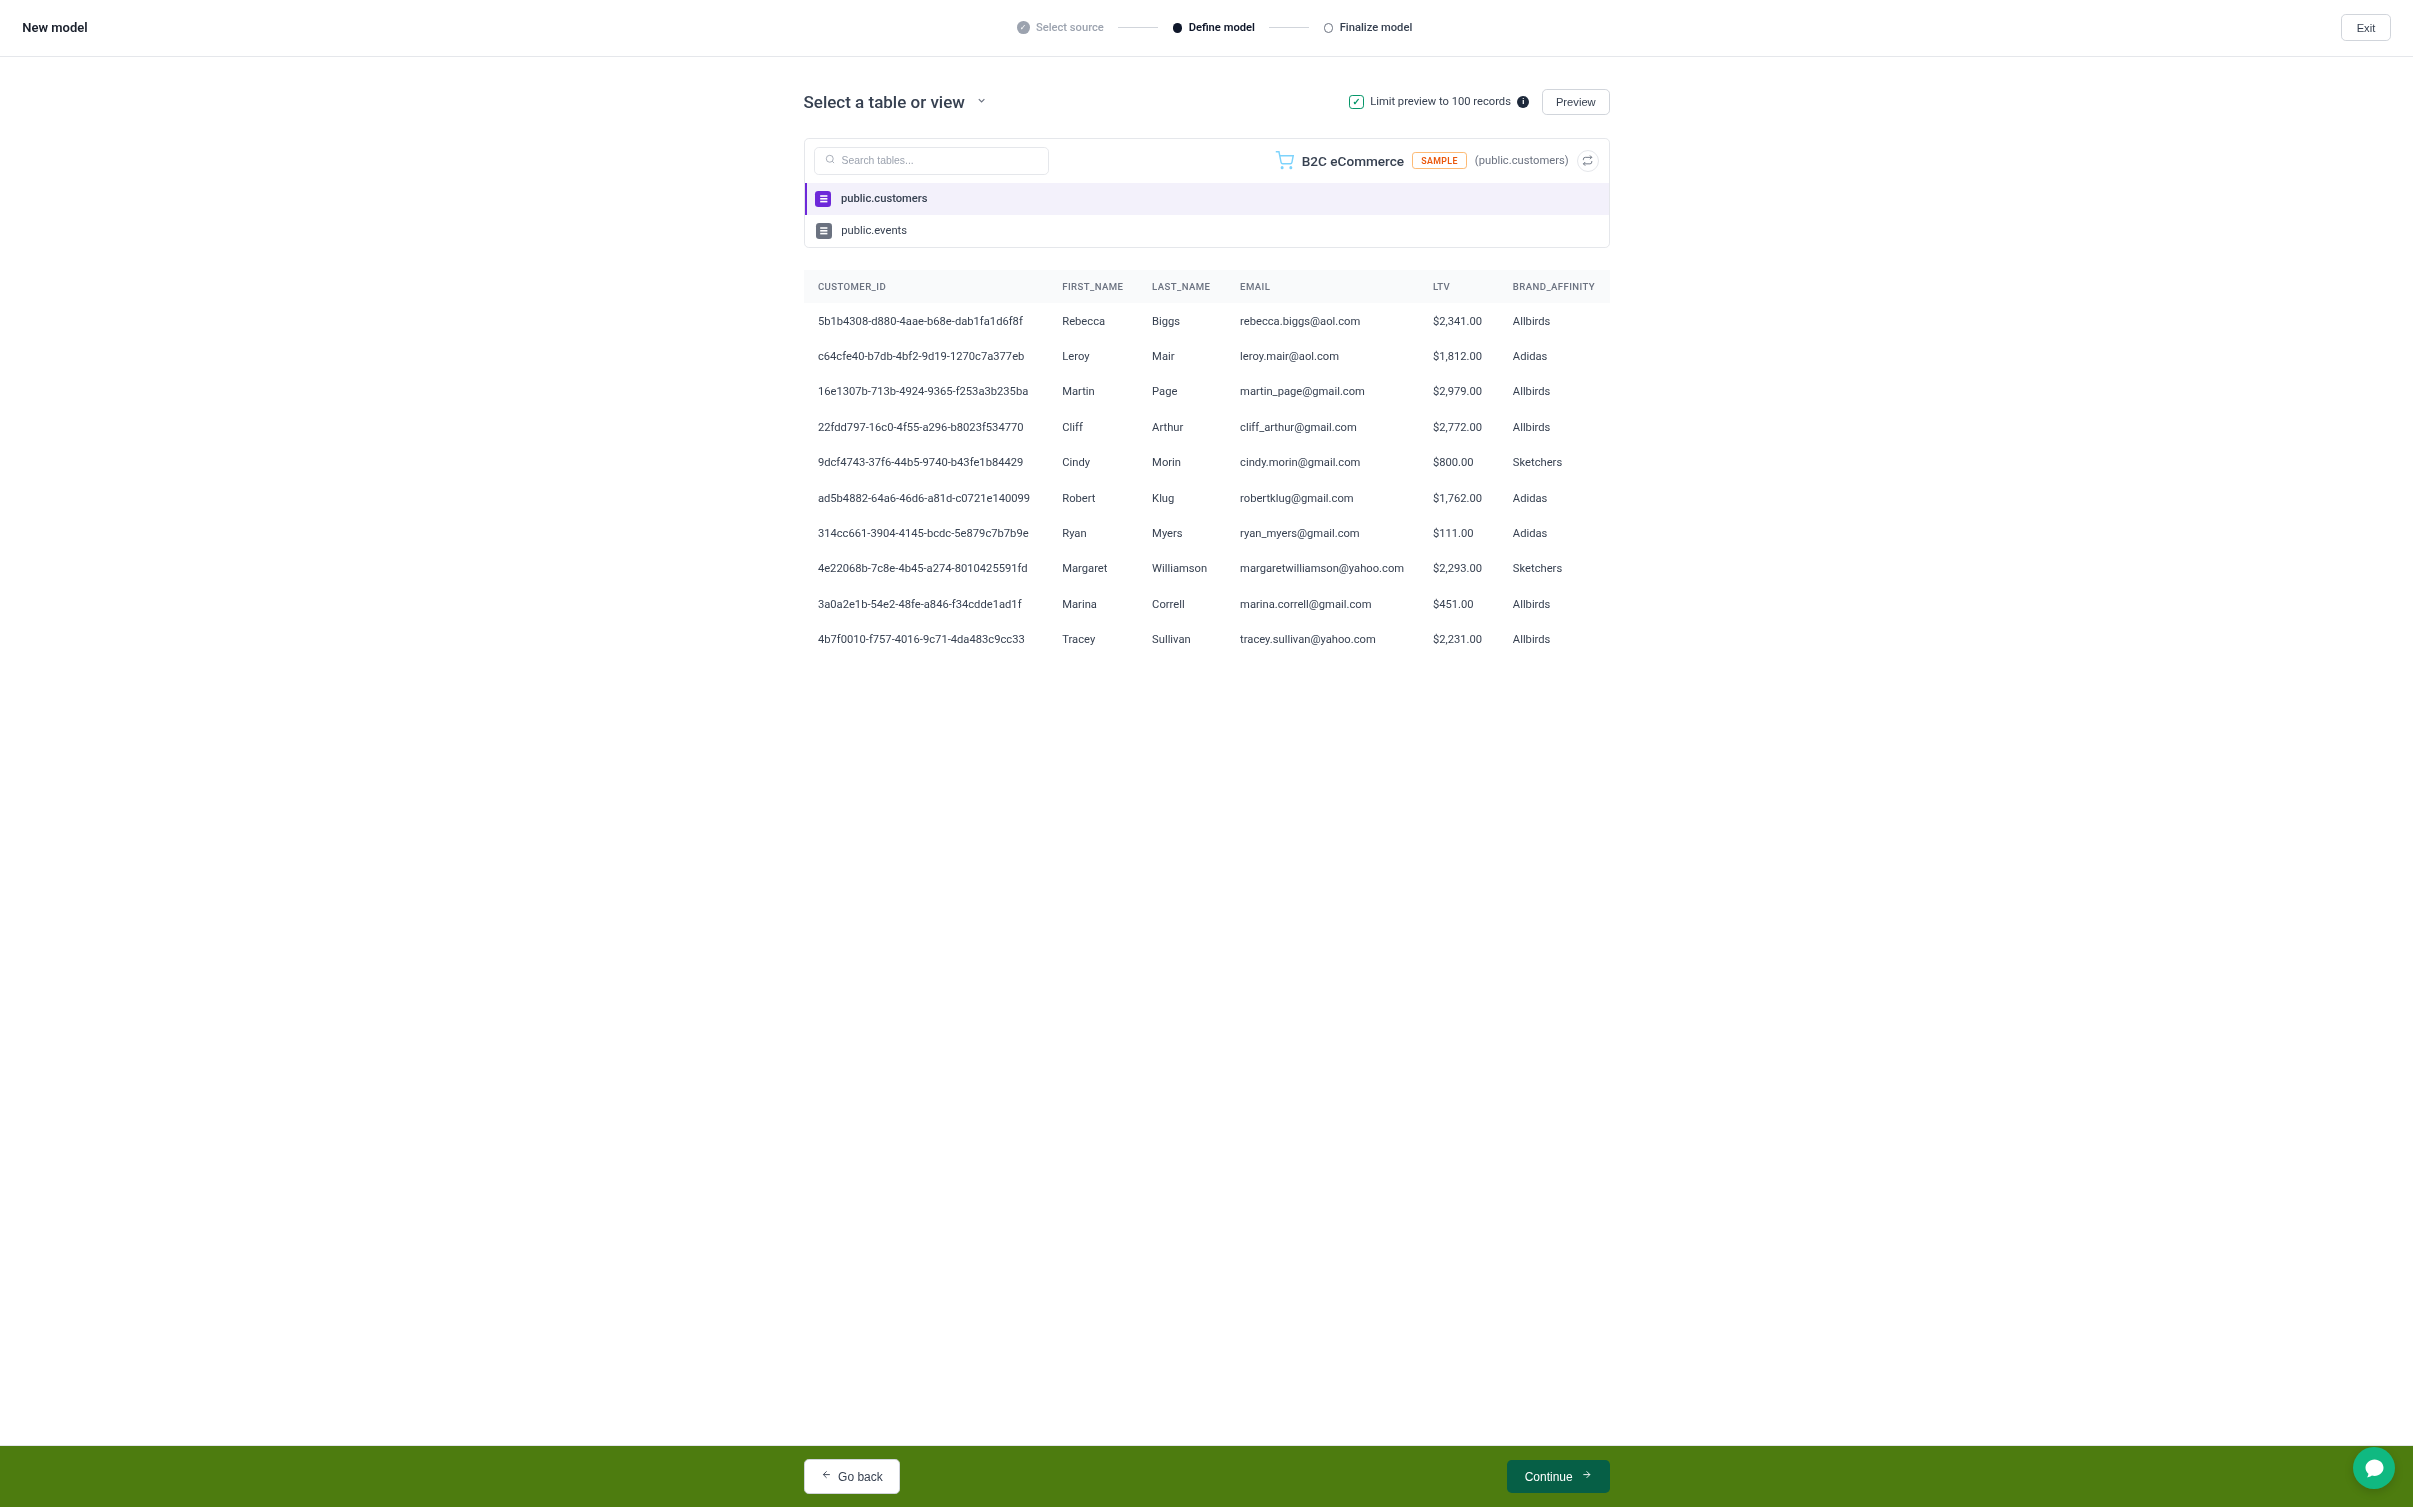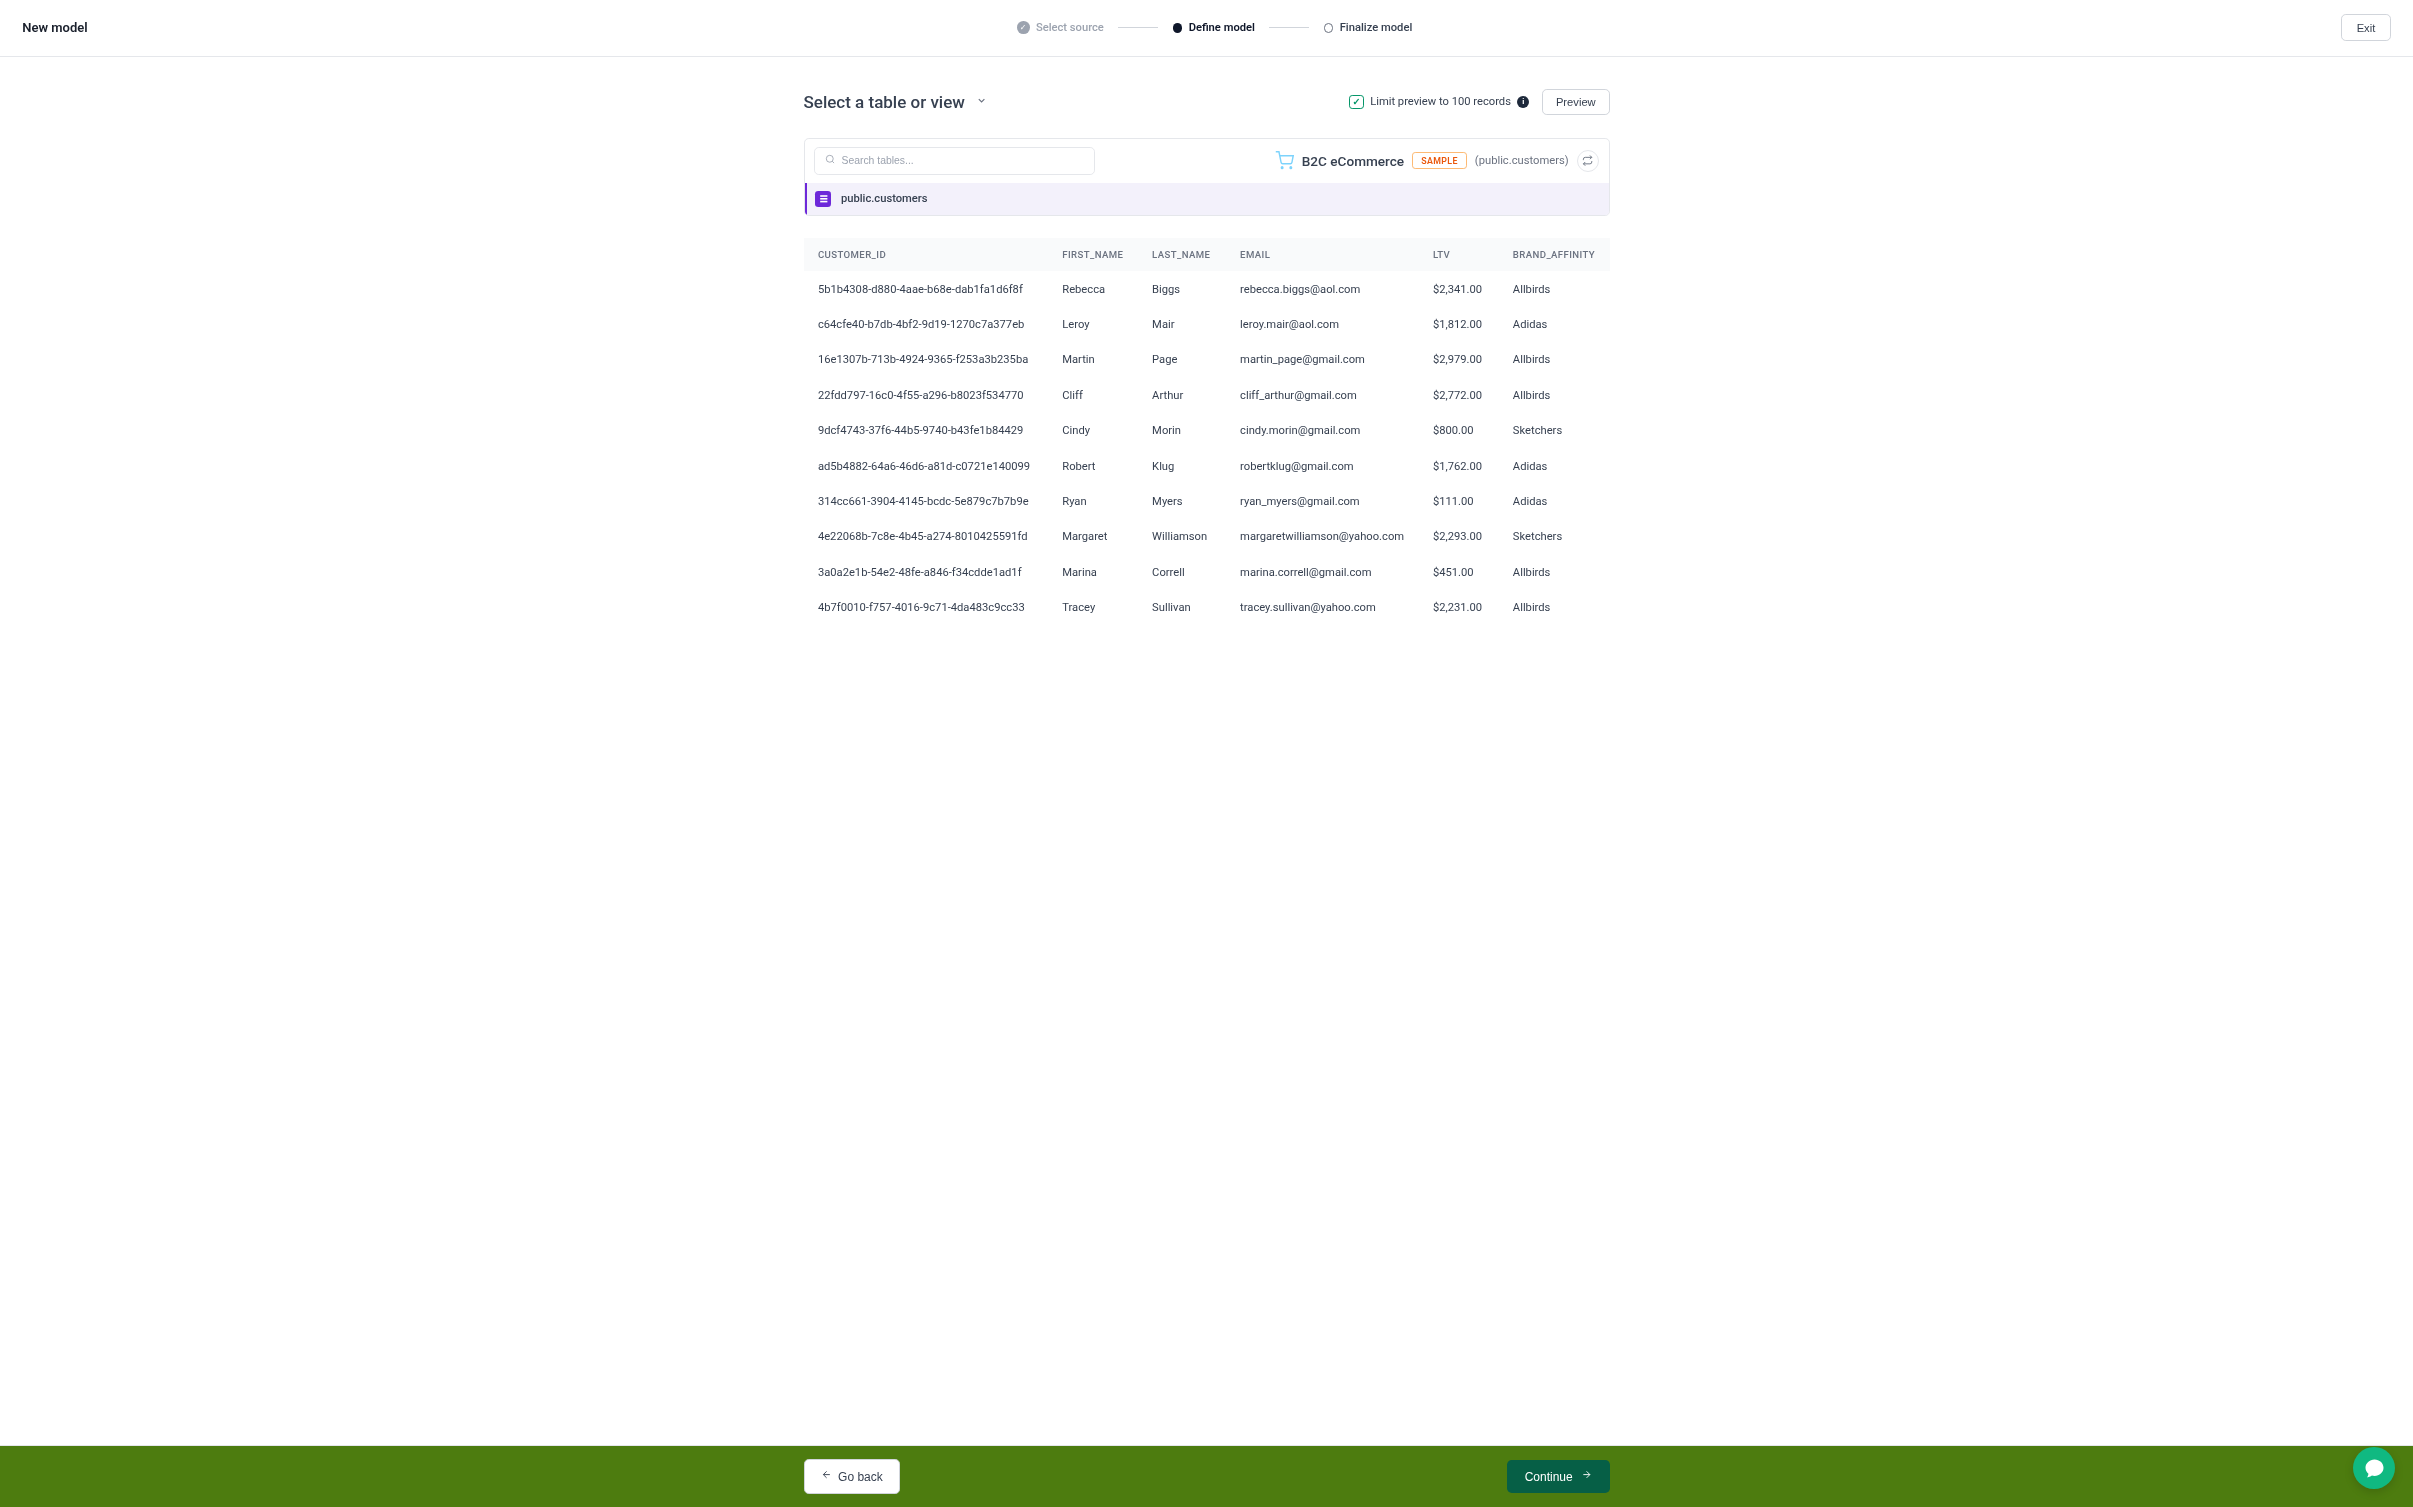--- a/index.html
+++ b/index.html
@@ -29,21 +29,21 @@
 .chevron { font-size: 12.8px; color: #6b7280; }
 .top-right { display: flex; align-items: center; gap: 12.8px; }
 .limit-wrap { display: flex; align-items: center; gap: 6.4px; font-size: 11.2px; color: #374151; }
 .checkbox { width: 14.4px; height: 14.4px; border: 1.6px solid #059669; border-radius: 3.2px; display: flex; align-items: center; justify-content: center; cursor: pointer; }
 .checkbox-check { color: #059669; font-size: 9.6px; font-weight: bold; }
 .info-icon { width: 12px; height: 12px; border-radius: 50%; background: #1e293b; color: #fff; display: flex; align-items: center; justify-content: center; font-size: 8px; font-weight: bold; }
 .preview-btn { padding: 6.4px 12.8px; border: 0.8px solid #d1d5db; border-radius: 4.8px; background: #fff; font-size: 11.2px; font-weight: 500; cursor: pointer; color: #374151; }
 
 .tables-panel { border: 0.8px solid #e5e7eb; border-radius: 4.8px; margin-bottom: 22.3px; overflow: hidden; }
 .tables-header { display: flex; align-items: center; justify-content: space-between; padding: 8px 9.6px; }
-.search-wrap { display: flex; align-items: center; gap: 6.4px; border: 0.8px solid #e5e7eb; border-radius: 4.8px; padding: 6.4px 9.6px; width: 281px; }
+.search-wrap { display: flex; align-items: center; gap: 6.4px; border: 0.8px solid #e5e7eb; border-radius: 4.8px; padding: 6.4px 9.6px; width: 235px; }
 .search-icon { color: #9ca3af; font-size: 10.4px; }
 .search-input { border: none; outline: none; font-size: 10.4px; color: #6b7280; flex: 1; }
 .search-input::placeholder { color: #9ca3af; }
 .source-wrap { display: flex; align-items: center; gap: 8px; }
 .cart-icon { width: 19px; height: 19px; display: flex; align-items: center; justify-content: center; }
 .source-name { font-size: 13.6px; font-weight: 500; color: #374151; }
 .sample-badge { padding: 2.4px 8px; border: 0.8px solid #fdba74; border-radius: 3.2px; font-size: 8.8px; font-weight: 600; color: #ea580c; letter-spacing: 0.4px; }
 .source-sub { font-size: 11.2px; color: #6b7280; }
 .refresh-btn { width: 22.3px; height: 22.3px; border: 0.8px solid #e5e7eb; border-radius: 50%; display: flex; align-items: center; justify-content: center; cursor: pointer; background: #fff; color: #6b7280; }
 .table-list { }
@@ -162,20 +162,30 @@
     <div class="table-list" id="table-list">
         <div class="table-item active">
           <span class="table-icon purple">
             <svg width="9.6" height="9.6" viewBox="0 0 24 24" fill="currentColor">
               <rect x="3" y="3" width="18" height="4"></rect>
               <rect x="3" y="10" width="18" height="4"></rect>
               <rect x="3" y="17" width="18" height="4"></rect>
             </svg>
           </span>
           <span>public.customers</span>
+        </div>
+        <div class="table-item">
+          <span class="table-icon gray">
+            <svg width="9.6" height="9.6" viewBox="0 0 24 24" fill="currentColor">
+              <rect x="3" y="3" width="18" height="4"></rect>
+              <rect x="3" y="10" width="18" height="4"></rect>
+              <rect x="3" y="17" width="18" height="4"></rect>
+            </svg>
+          </span>
+          <span>public.events</span>
         </div>
       </div>
   </div>
 
   <table class="data-table">
     <thead>
         <tr id="thead-row">
           <th class="col-id">CUSTOMER_ID</th>
           <th class="col-fn">FIRST_NAME</th>
           <th class="col-ln">LAST_NAME</th>

